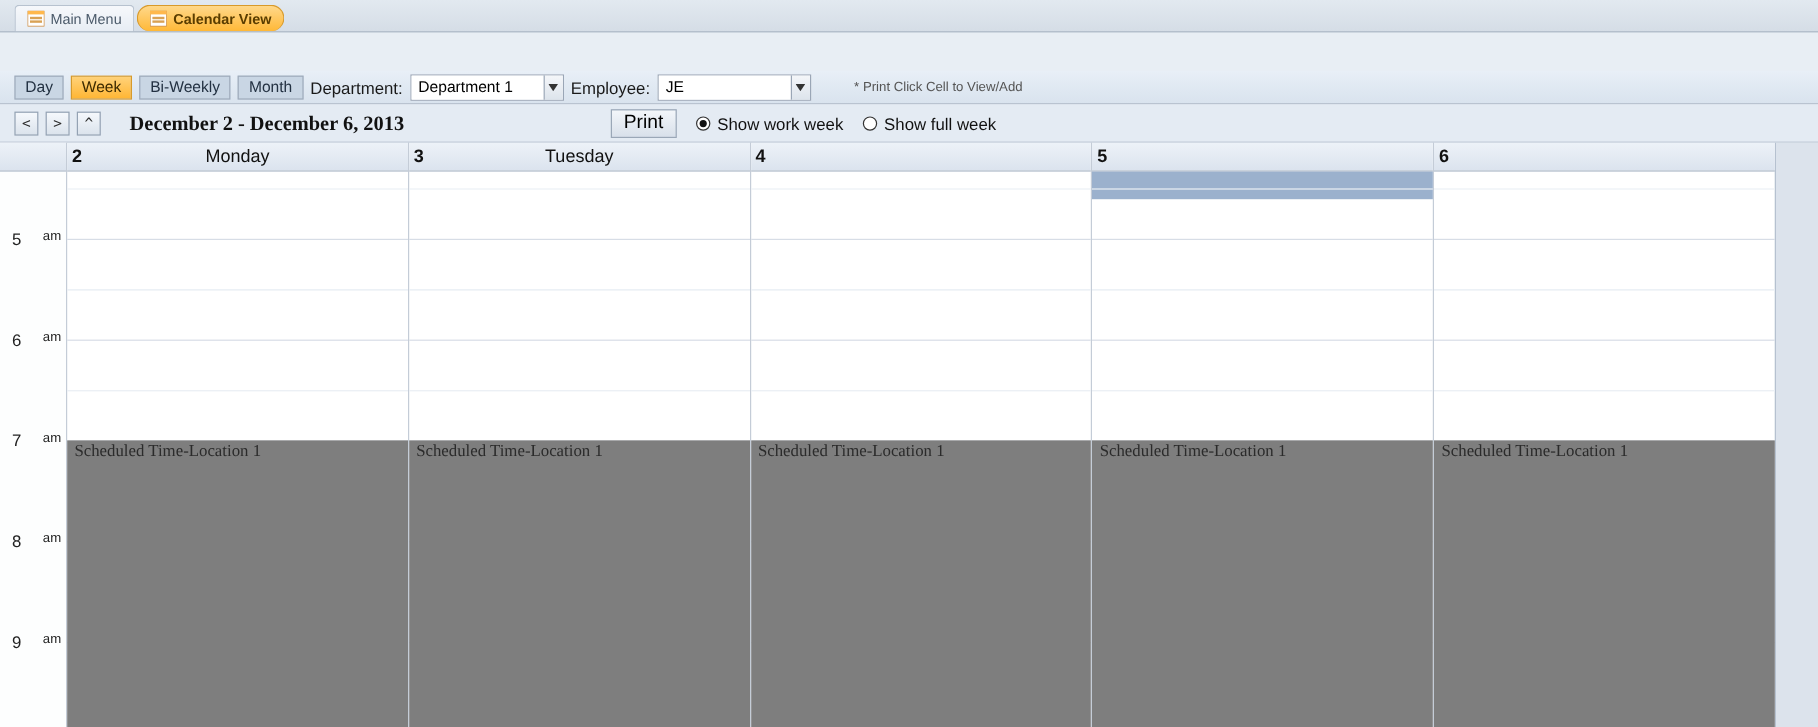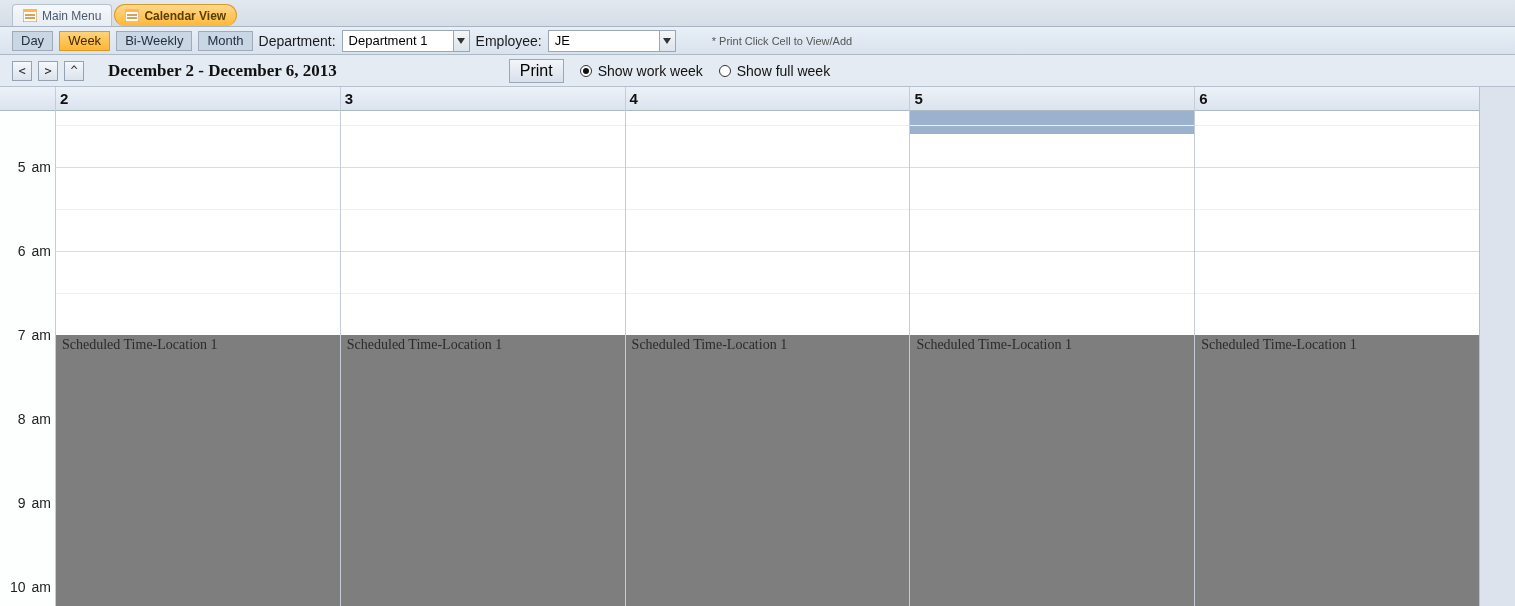--- a/index.html
+++ b/index.html
@@ -7,21 +7,21 @@
 
 
 .tabs-row { display: flex; align-items: flex-end; height: 27px; padding-left: 12px; background: linear-gradient(#e2e9f0,#d5dde6); border-bottom: 1px solid #a9b5c3; }
 .tab { display: flex; align-items: center; height: 22px; padding: 0 10px; border: 1px solid #b7c2cf; border-bottom: none; border-top-left-radius: 4px; border-top-right-radius: 4px; margin-right: 2px; font-size: 12px; cursor: pointer; }
 .tab.inactive { background: linear-gradient(#f6f8fb,#e7edf4); color: #4b5a6a; }
 .tab.active { background: linear-gradient(#ffd88a,#ffb837); color: #5a3d00; font-weight: bold; border-color: #d89a2b; border-radius: 11px; }
 .tab .icn { width: 14px; height: 13px; margin-right: 5px; display: inline-flex; }
 .tab .icn svg { width: 14px; height: 13px; }
 
 
-.filter-row { display: flex; align-items: center; height: 28px; background: linear-gradient(#e8eff7,#d9e3ee); border-bottom: 1px solid #aeb9c8; padding-left: 12px; gap: 6px; }
+.filter-row { display: flex; align-items: center; height: 28px; background: linear-gradient(#e8eff7,#d9e3ee); border-bottom: 1px solid #aeb9c8; padding-left: 12px; gap: 6px; margin-top: 32px; }
 .view-btn { height: 20px; padding: 0 8px; border: 1px solid #9fabbb; background: #c9d6e4; color: #233142; font-size: 13px; cursor: pointer; display: inline-flex; align-items: center; }
 .view-btn.selected { background: linear-gradient(#ffd27a,#ffb634); border-color: #d79a2b; color: #3c2a00; }
 .lbl { font-size: 14px; color: #1a1a1a; text-align: right; }
 .combo { display: inline-flex; align-items: center; height: 22px; border: 1px solid #9aa6b6; background: #fff; }
 .combo input { border: none; height: 20px; padding: 0 6px; font-size: 13px; background: #fff; outline: none; }
 .combo .dd { width: 16px; height: 20px; border-left: 1px solid #9aa6b6; background: linear-gradient(#f4f6f9,#dde4ec); display: flex; align-items: center; justify-content: center; cursor: pointer; }
 .combo .dd svg { width: 8px; height: 6px; }
 .hint { font-size: 11px; color: #555; margin-left: 30px; }
 
 
@@ -32,21 +32,21 @@
 .nav-spacer-left { width: 455px; }
 .radio-wrap { display: inline-flex; align-items: center; gap: 6px; margin-left: 10px; font-size: 14px; color: #111; }
 .radio-dot { width: 12px; height: 12px; border: 1px solid #333; border-radius: 50%; display: inline-flex; align-items: center; justify-content: center; background: #fff; }
 .radio-dot.on::after { content: ""; width: 6px; height: 6px; background: #111; border-radius: 50%; }
 
 
 .cal-wrap { display: flex; height: calc(606px - 27px - 28px - 32px); background: #fff; }
 .time-col { width: 56px; flex: 0 0 56px; border-right: 1px solid #c4ccd7; background: #fdfefe; position: relative; }
 .time-slot { position: absolute; left: 0; right: 4px; text-align: right; font-family: Georgia, serif; color: #222; }
 .time-slot .hr { font-size: 14px; }
-.time-slot .ampm { font-size: 14px; vertical-align: top; margin-left: 6px; text-align: right; }
+.time-slot .ampm { font-size: 11px; vertical-align: top; margin-left: 18px; text-align: right; }
 
 .days { display: flex; flex: 1; }
 .day-col { flex: 1; border-right: 1px solid #c4ccd7; position: relative; }
 .day-col:last-child { border-right: none; }
 
 .day-head { height: 24px; border-bottom: 1px solid #aeb9c8; background: linear-gradient(#edf2f8,#dbe3ee); display: flex; align-items: center; font-family: Georgia, "Times New Roman", serif; font-size: 15px; color: #111; position: relative; }
 .day-num { position: absolute; left: 4px; font-weight: bold; }
 .day-name { width: 100%; text-align: center; }
 
 .day-body { position: absolute; top: 24px; left: 0; right: 0; bottom: 0; }
@@ -147,20 +147,21 @@
         <div class="time-slot" style="top: 240px;"><span class="hr">7</span><span class="ampm">am</span></div>
         <div class="time-slot" style="top: 324px;"><span class="hr">8</span><span class="ampm">am</span></div>
         <div class="time-slot" style="top: 408px;"><span class="hr">9</span><span class="ampm">am</span></div>
         <div class="time-slot" style="top: 492px;"><span class="hr">10</span><span class="ampm">am</span></div>
       </div>
   </div>
   <div class="days" id="days-container">
       <div class="day-col">
         <div class="day-head">
           <span class="day-num">2</span>
+          <span class="day-name">Monday</span>
         </div>
         <div class="day-body">
           <div class="hr-line" style="top: 56px;"></div>
           <div class="half-line" style="top: 14px;"></div>
           <div class="half-line" style="top: 98px;"></div>
           <div class="hr-line" style="top: 140px;"></div>
           <div class="half-line" style="top: 98px;"></div>
           <div class="half-line" style="top: 182px;"></div>
           <div class="hr-line" style="top: 224px;"></div>
           <div class="half-line" style="top: 182px;"></div>
@@ -172,20 +173,21 @@
           <div class="half-line" style="top: 350px;"></div>
           <div class="half-line" style="top: 434px;"></div>
           <div class="hr-line" style="top: 476px;"></div>
           <div class="half-line" style="top: 434px;"></div>
           <div class="evt" style="top: 224px; height: 300px;">Scheduled Time-Location 1</div>
         </div>
       </div>
       <div class="day-col">
         <div class="day-head">
           <span class="day-num">3</span>
+          <span class="day-name">Tuesday</span>
         </div>
         <div class="day-body">
           <div class="hr-line" style="top: 56px;"></div>
           <div class="half-line" style="top: 14px;"></div>
           <div class="half-line" style="top: 98px;"></div>
           <div class="hr-line" style="top: 140px;"></div>
           <div class="half-line" style="top: 98px;"></div>
           <div class="half-line" style="top: 182px;"></div>
           <div class="hr-line" style="top: 224px;"></div>
           <div class="half-line" style="top: 182px;"></div>

